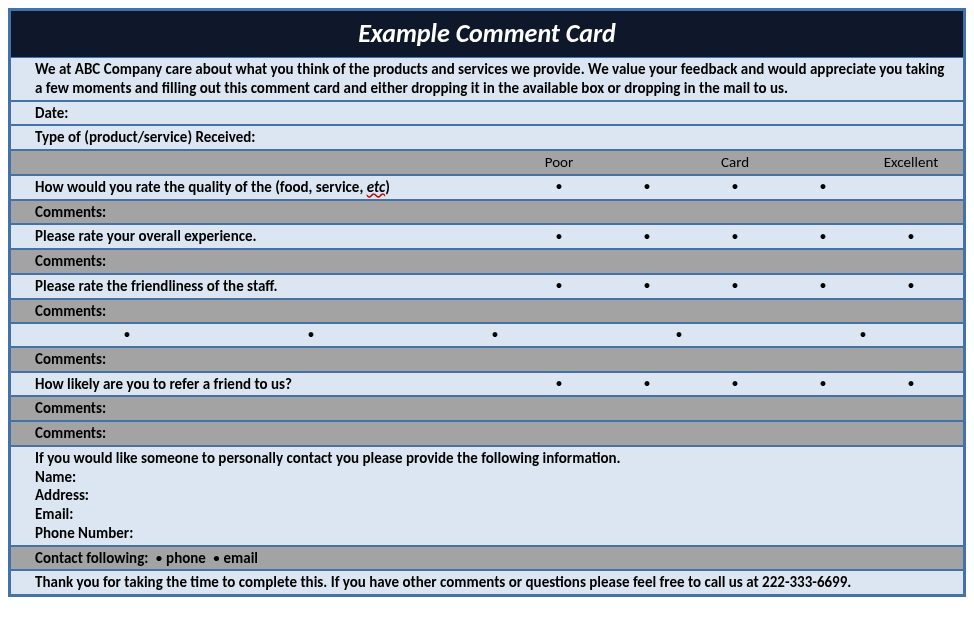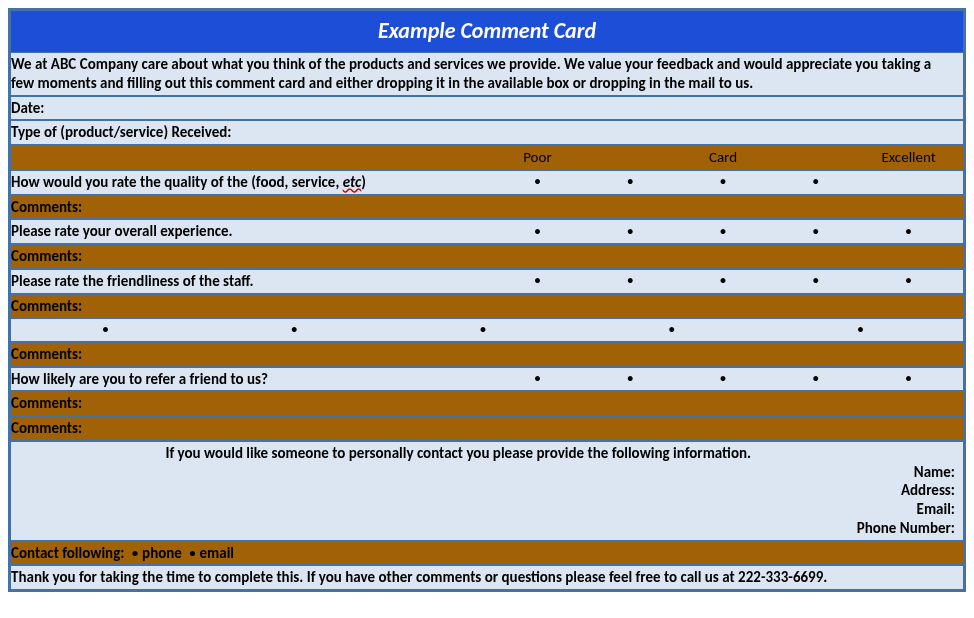--- a/index.html
+++ b/index.html
@@ -6,50 +6,50 @@
     body {
       font-family: Calibri, Arial, sans-serif;
       background: #fff;
       padding: 8px;
       width: 974px;
     }
     .card {
       border: 3px solid #4472a8;
     }
     .title-bar {
-      background: #1d4ed8;
+      background: #0f172a;
       color: #fff;
       text-align: center;
       font-weight: bold;
       font-style: italic;
-      font-size: 22px;
+      font-size: 26px;
       padding: 6px 0 8px 0;
       border-bottom: 1px solid #4472a8;
     }
     .row {
       border-bottom: 2px solid #4472a8;
-      padding: 2px 8px 2px 0;
+      padding: 2px 8px 2px 24px;
       font-size: 15px;
       font-weight: bold;
       color: #000;
       line-height: 1.25;
     }
     .row:last-child { border-bottom: none; }
     .row.light { background: #dce6f2; }
-    .row.white { background: #a16207; }
+    .row.white { background: #a3a3a3; }
     .rating-header { display: flex; }
     .rating-header .label-col { flex: 0 0 480px; }
     .rating-header .dots-col { flex: 1; display: flex; }
     .rating-header .slot { flex: 1; text-align: center; font-weight: normal; }
     .rating-row { display: flex; align-items: center; }
     .rating-row .label-col { flex: 0 0 480px; }
     .rating-row .dots-col { flex: 1; display: flex; }
     .rating-row .dot { flex: 1; text-align: center; font-weight: normal; font-size: 14px; }
     .underline-red { text-decoration: underline; text-decoration-color: #c00; text-decoration-style: wavy; font-style: italic; }
-    .contact-info .line { display: block; text-align: right; }
+    .contact-info .line { display: block; }
     .pref .bullet { font-weight: normal; }
     .improve-prompt { max-width: 640px; }
     .contact-prompt-text { max-width: 740px; }
   </style>
 </head>
 <body>
 
 <div class="card">
 
   <div class="title-bar">Example Comment Card</div>

